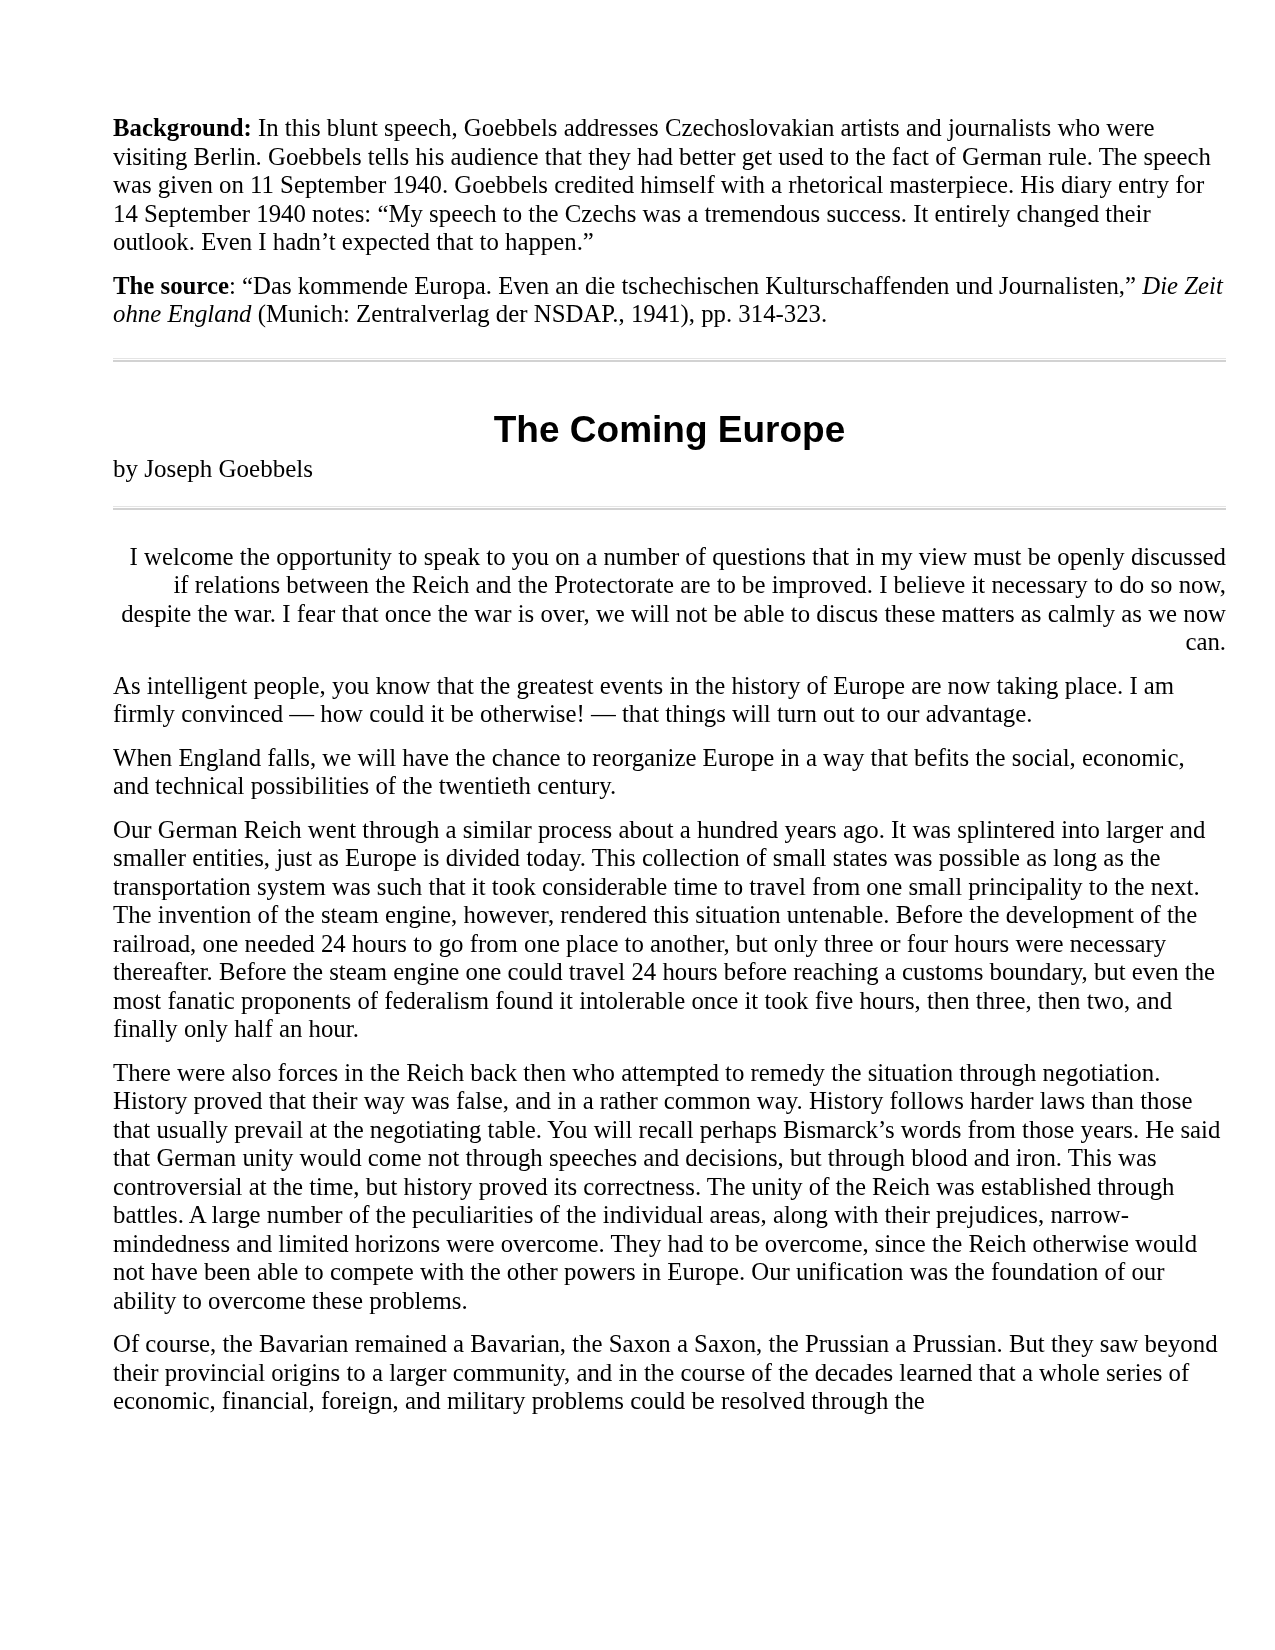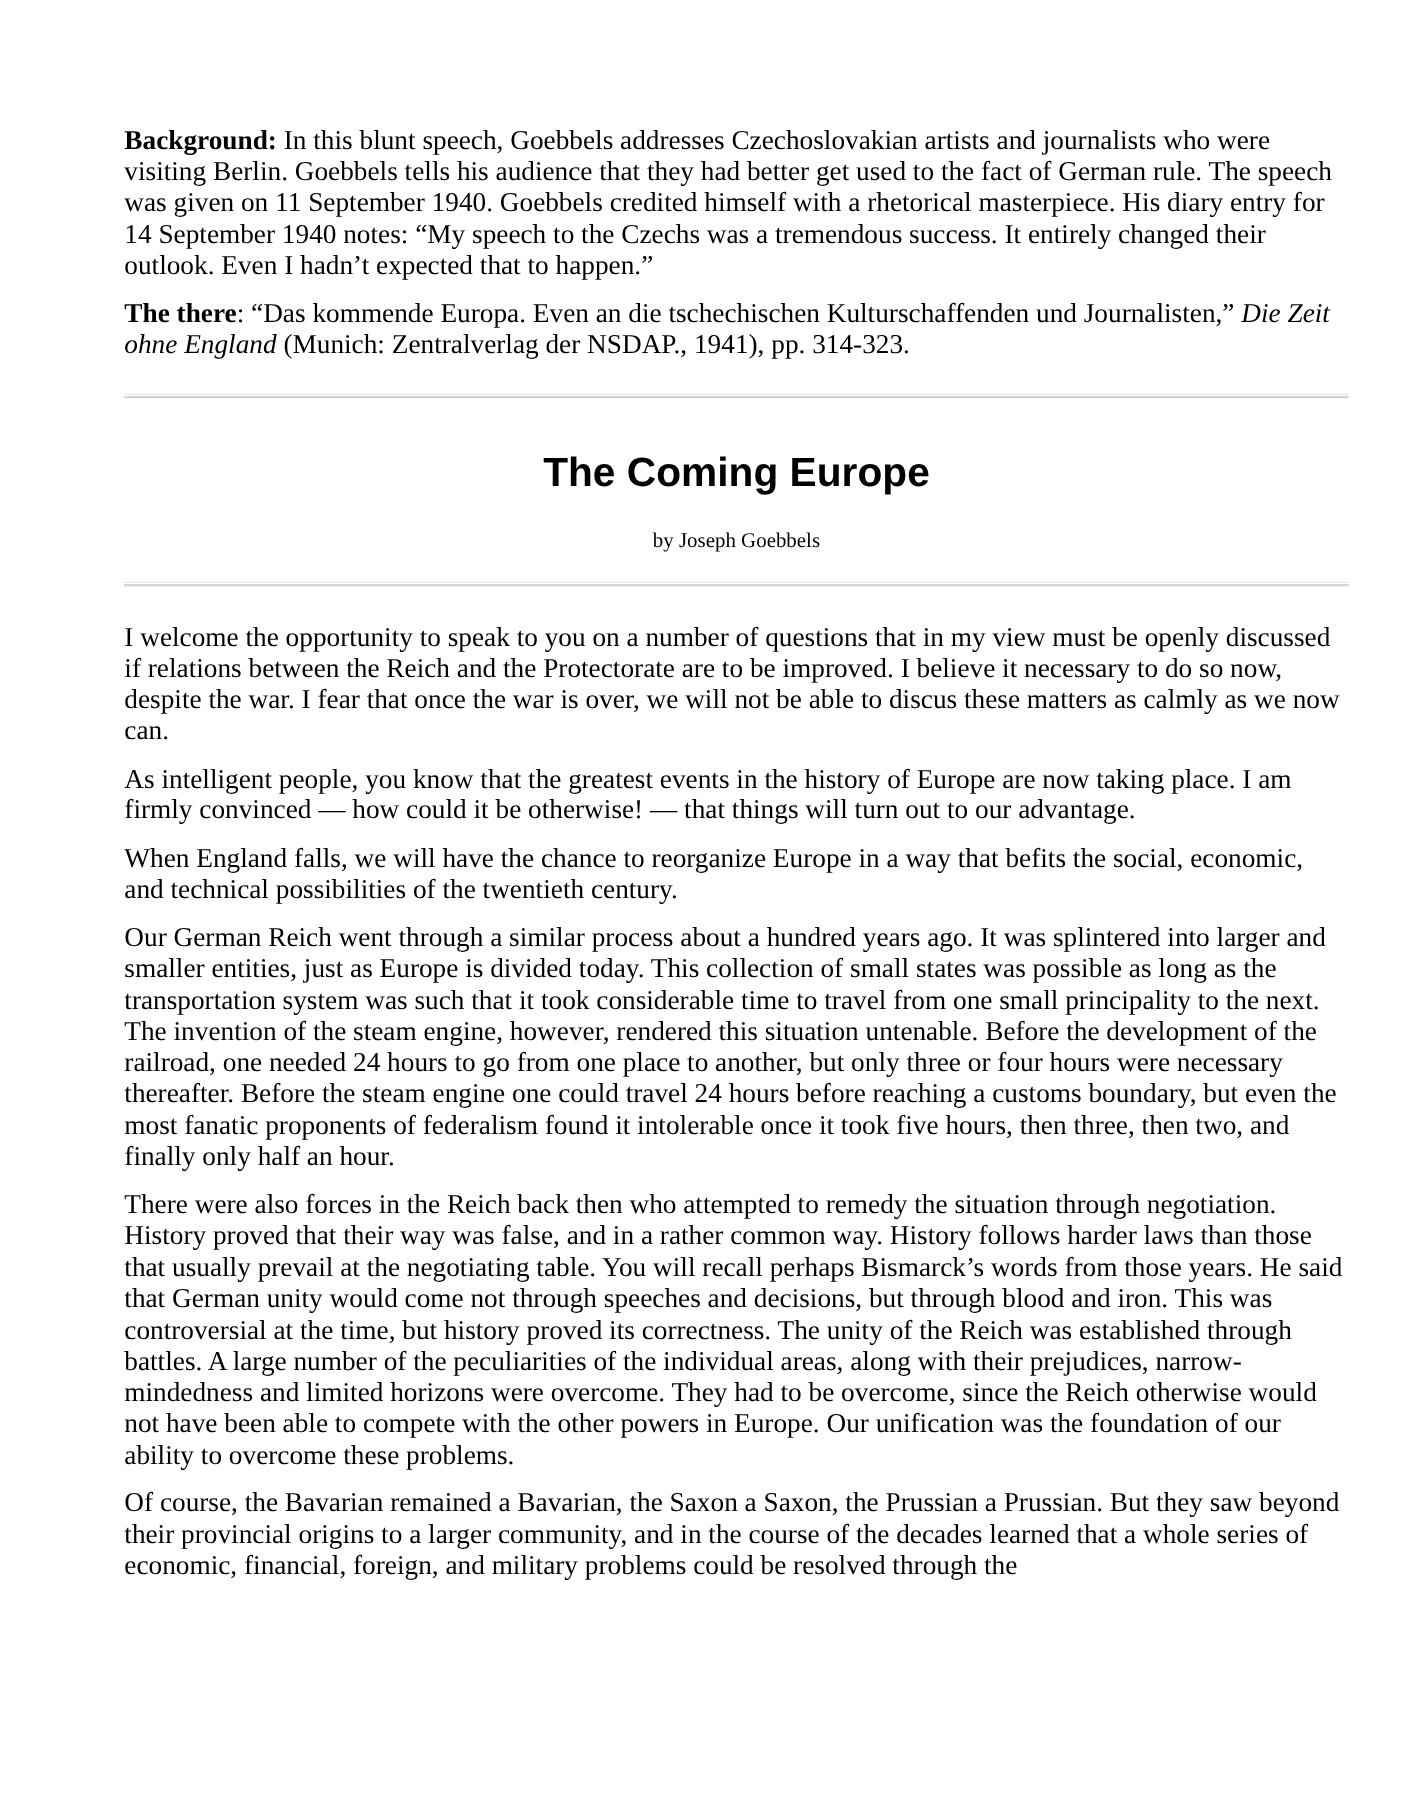--- a/index.html
+++ b/index.html
@@ -42,40 +42,41 @@
   }
   .title {
     margin: 51px 0 0 0;
     font-family: "Liberation Sans", "DejaVu Sans", sans-serif;
     font-weight: bold;
     font-size: 37px;
     line-height: 34px;
     text-align: center;
   }
   .byline {
-    margin: 31px 0 0 0;
-    font-size: 19px;
+    margin: 8px 0 0 0;
+    font-size: 25px;
     line-height: 28.5px;
-    text-align: center;
+    text-align: left;
   }
   .rule-bottom {
     margin: 22px 0 0 0;
   }
   .first-body {
     margin-top: 33px;
+    text-align: right;
   }
 </style>
 </head>
 <body>
 
 <div class="page">
 
   <p class="para"><strong>Background:</strong><span> In this blunt speech, Goebbels addresses Czechoslovakian artists and journalists who were visiting Berlin. Goebbels tells his audience that they had better get used to the fact of German rule. The speech was given on 11 September 1940. Goebbels credited himself with a rhetorical masterpiece. His diary entry for 14 September 1940 notes: “My speech to the Czechs was a tremendous success. It entirely changed their outlook. Even I hadn’t expected that to happen.”</span></p>
 
-  <p class="para"><strong>The there</strong><span>: “Das kommende Europa. Even an die tschechischen Kulturschaffenden und Journalisten,” </span><em>Die Zeit ohne England</em><span> (Munich: Zentralverlag der NSDAP., 1941), pp. 314-323.</span></p>
+  <p class="para"><strong>The source</strong><span>: “Das kommende Europa. Even an die tschechischen Kulturschaffenden und Journalisten,” </span><em>Die Zeit ohne England</em><span> (Munich: Zentralverlag der NSDAP., 1941), pp. 314-323.</span></p>
 
   <hr class="rule rule-top">
 
   <h1 class="title">The Coming Europe</h1>
 
   <p class="byline">by Joseph Goebbels</p>
 
   <hr class="rule rule-bottom">
 
   <p class="para first-body">I welcome the opportunity to speak to you on a number of questions that in my view must be openly discussed if relations between the Reich and the Protectorate are to be improved. I believe it necessary to do so now, despite the war. I fear that once the war is over, we will not be able to discus these matters as calmly as we now can.</p>

